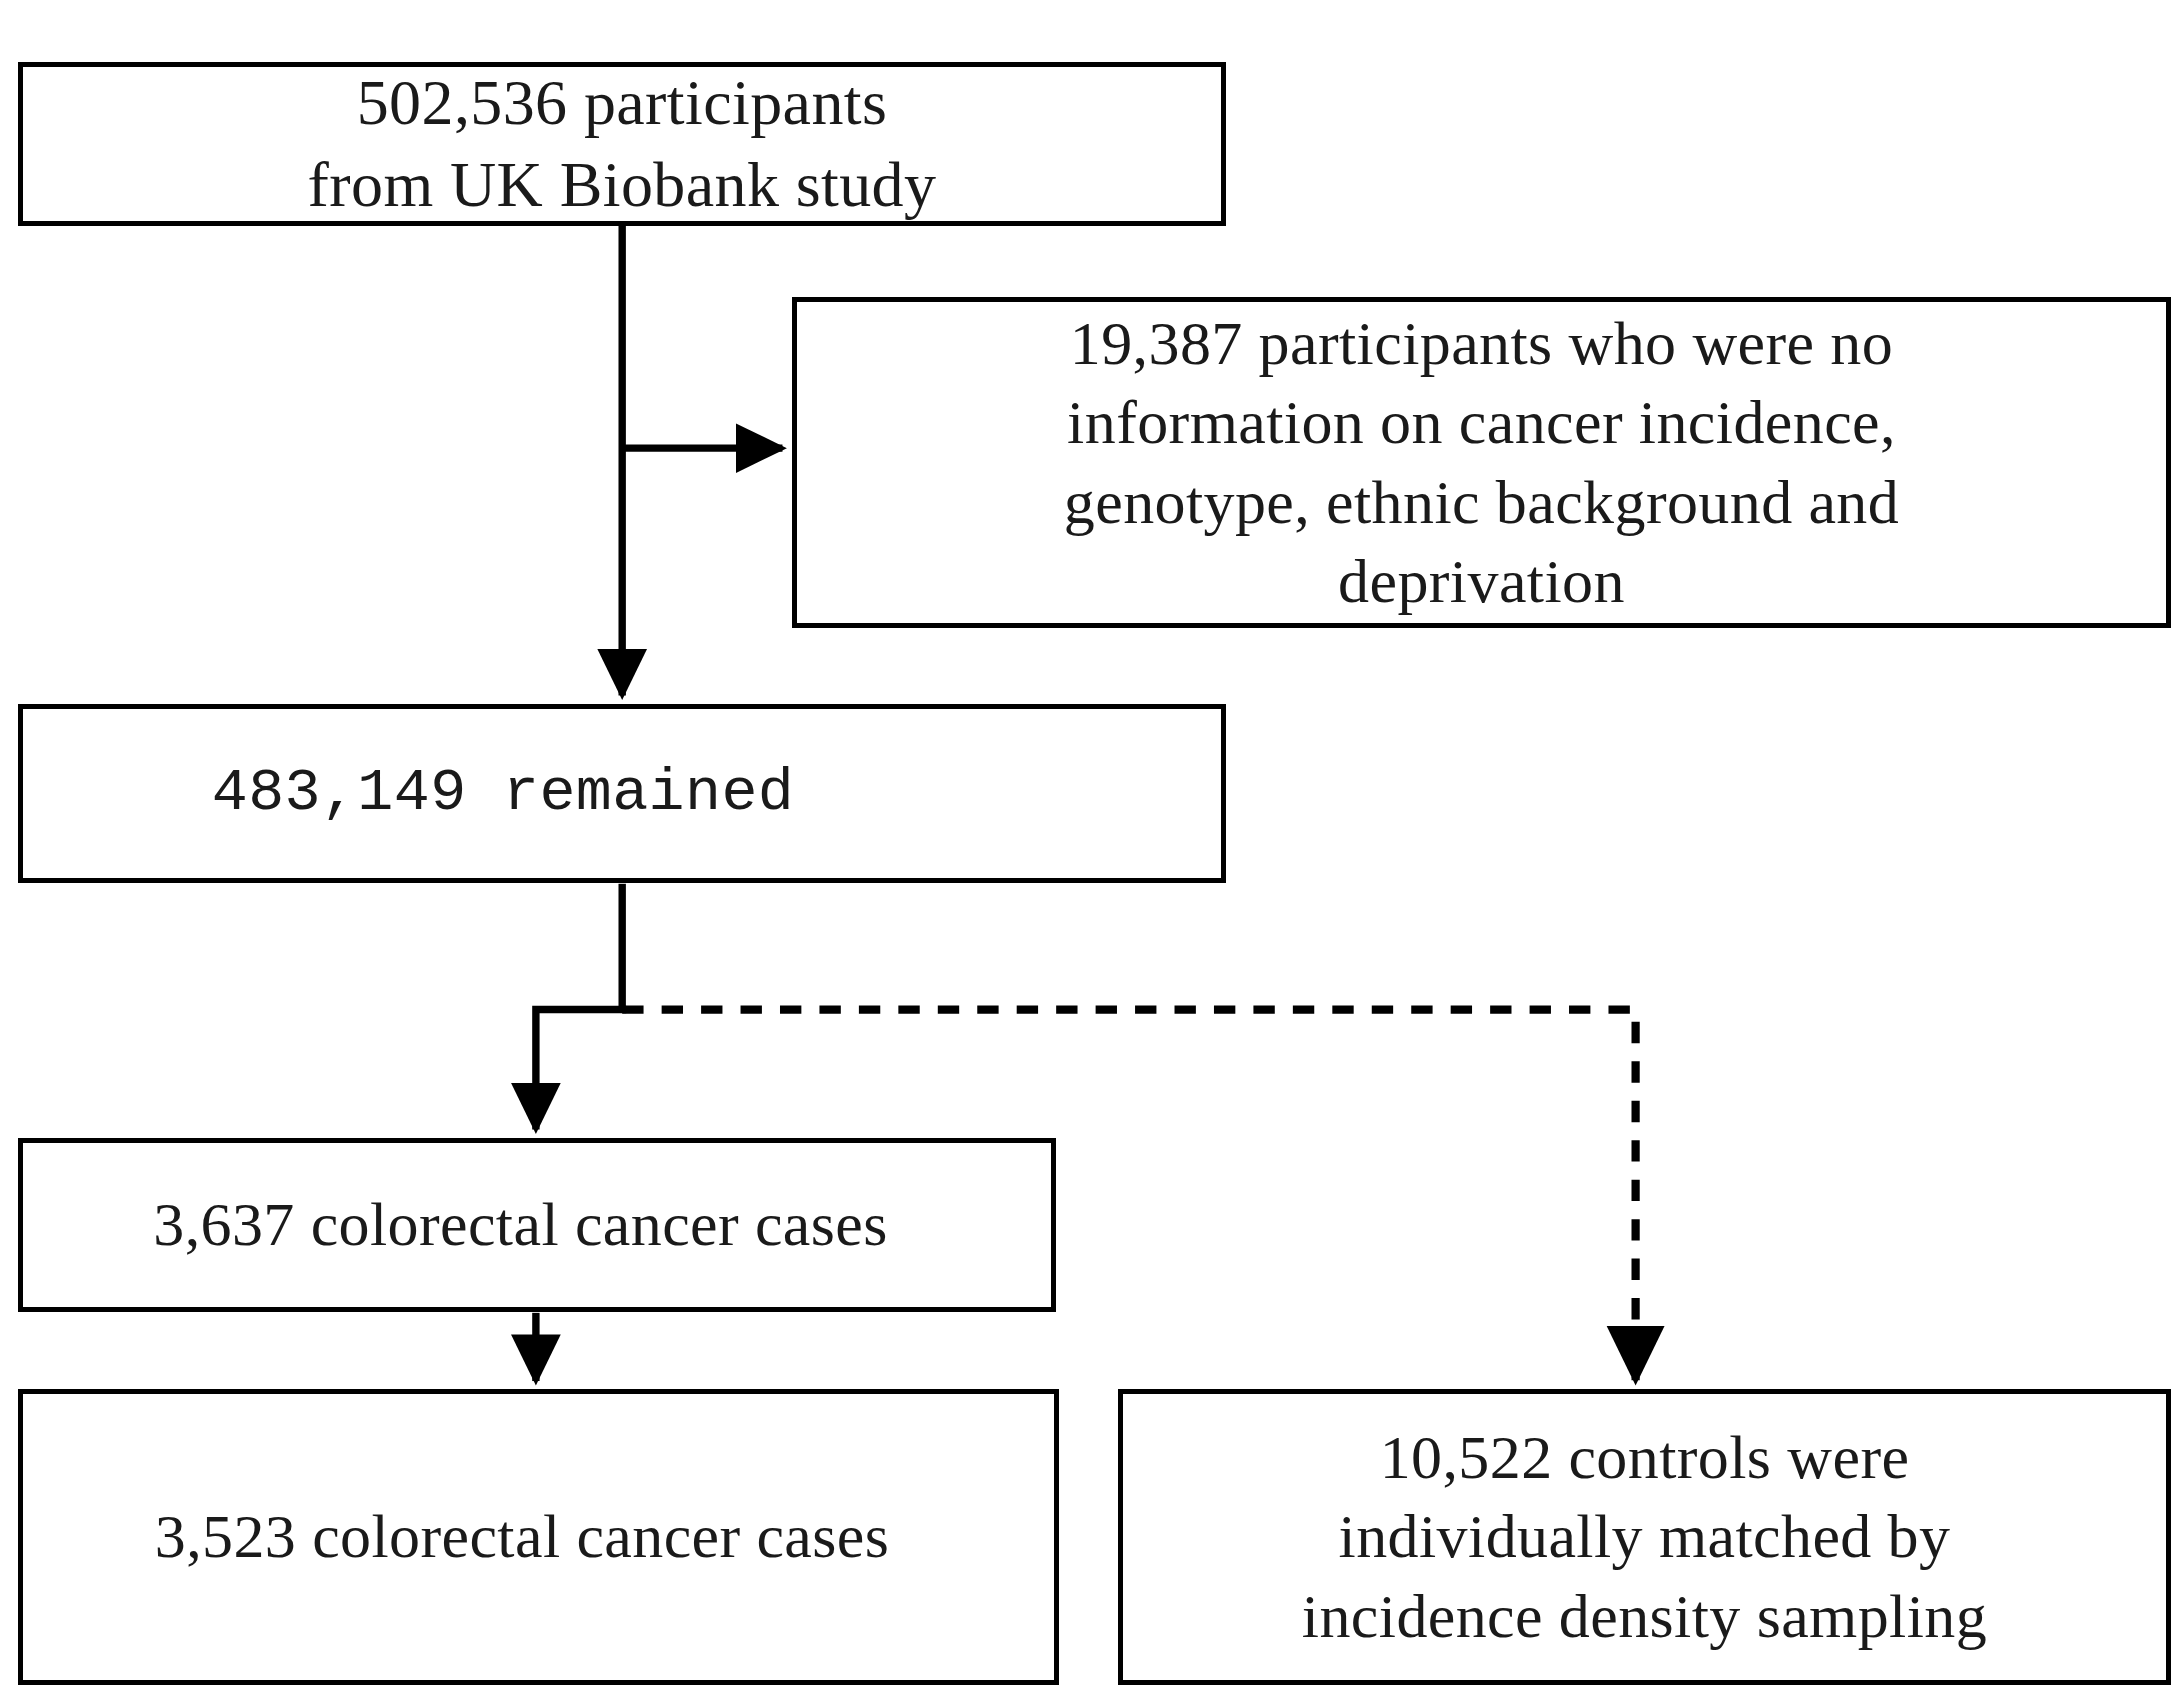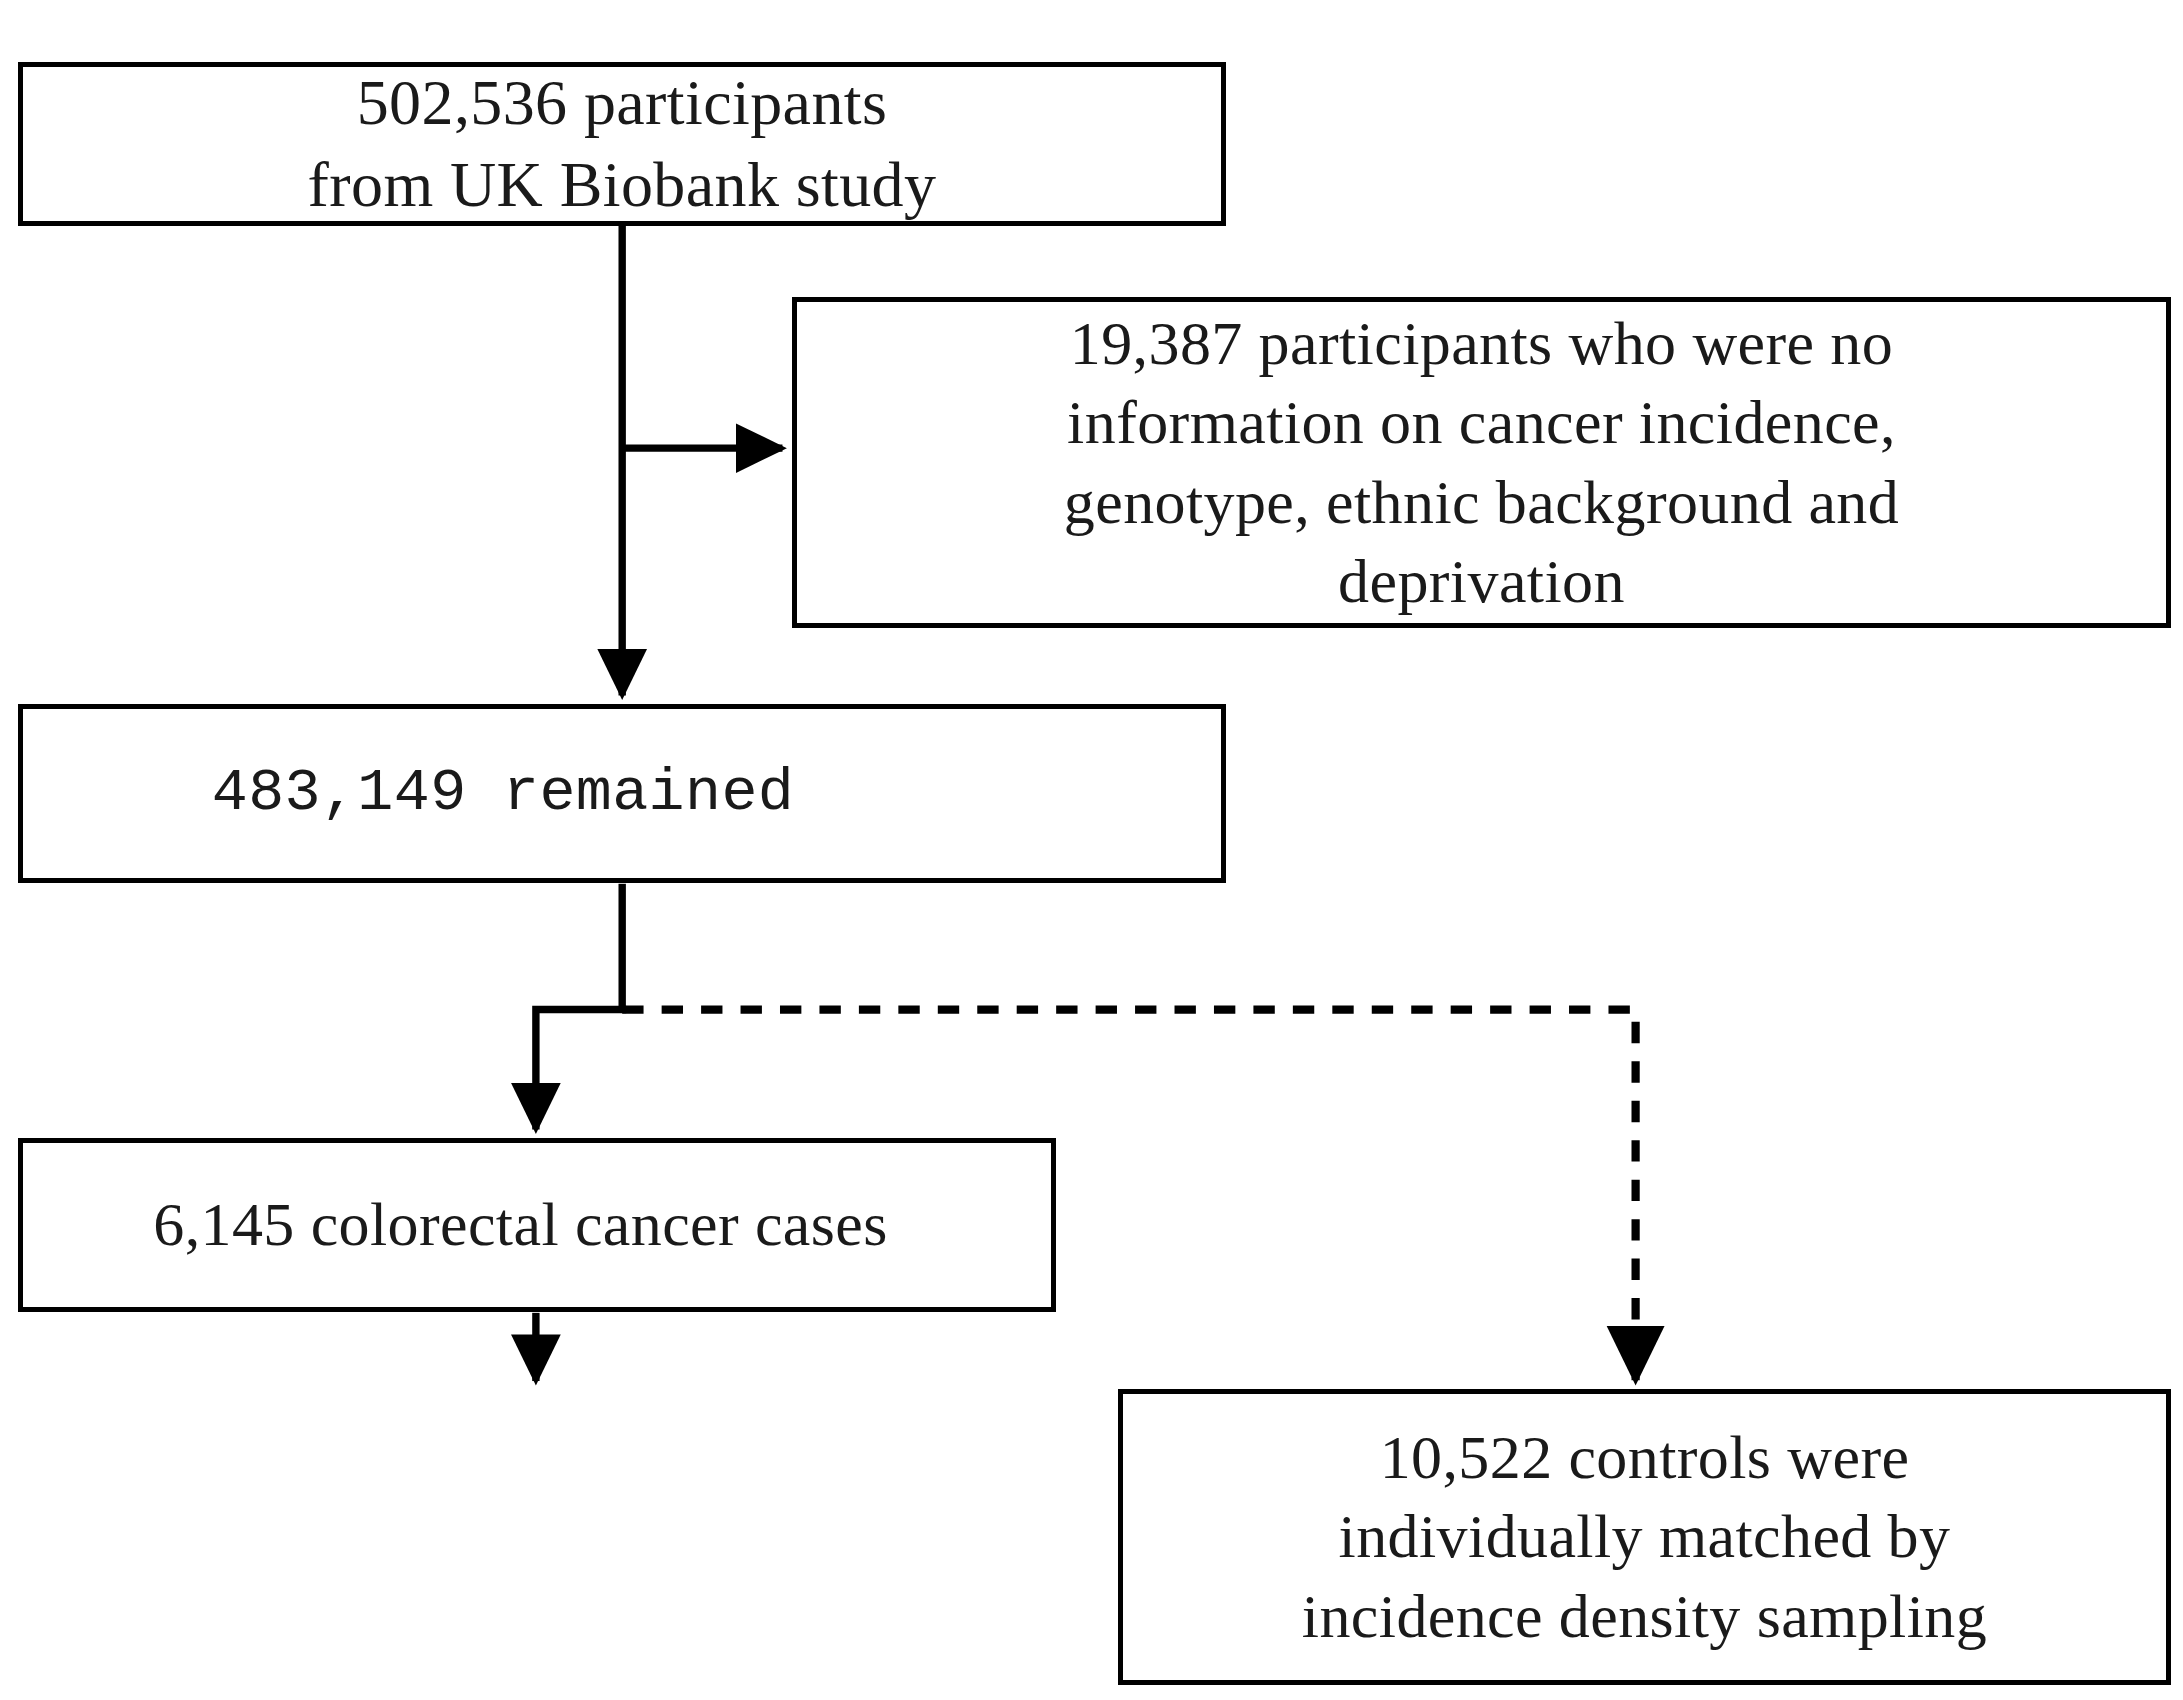--- a/index.html
+++ b/index.html
@@ -103,23 +103,26 @@
 information on cancer incidence,
 genotype, ethnic background and
 deprivation</div>
   </div>
 
   <div class="node-box" id="node-remained">
     <div class="node-text">483,149 remained</div>
   </div>
 
   <div class="node-box" id="node-cases-raw">
-    <div class="node-text align-left-ish">6,145 colorectal cancer cases</div>
+    <div class="node-text align-left-ish">3,637 colorectal cancer cases</div>
   </div>
 
+  <div class="node-box" id="node-cases-final">
+    <div class="node-text align-left-ish">3,523 colorectal cancer cases</div>
+  </div>
 
   <div class="node-box" id="node-controls">
     <div class="node-text">10,522 controls were
 individually matched by
 incidence density sampling</div>
   </div>
 
 </div>
 
 

